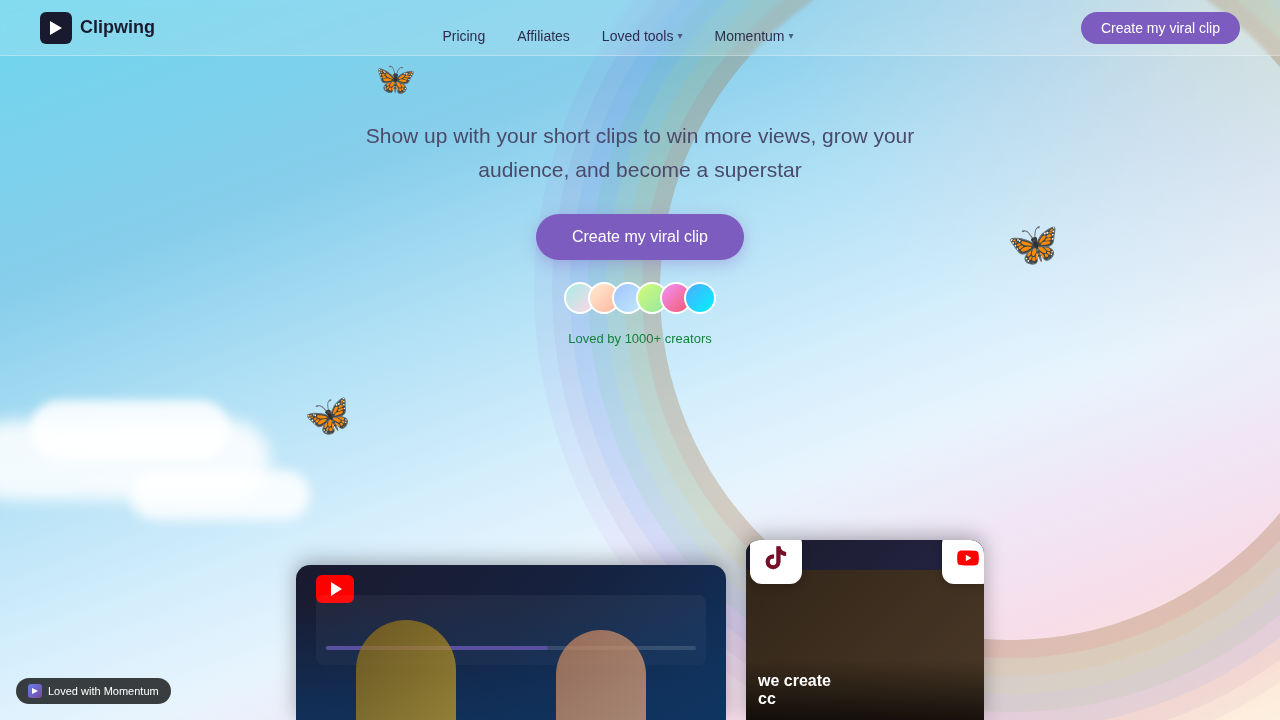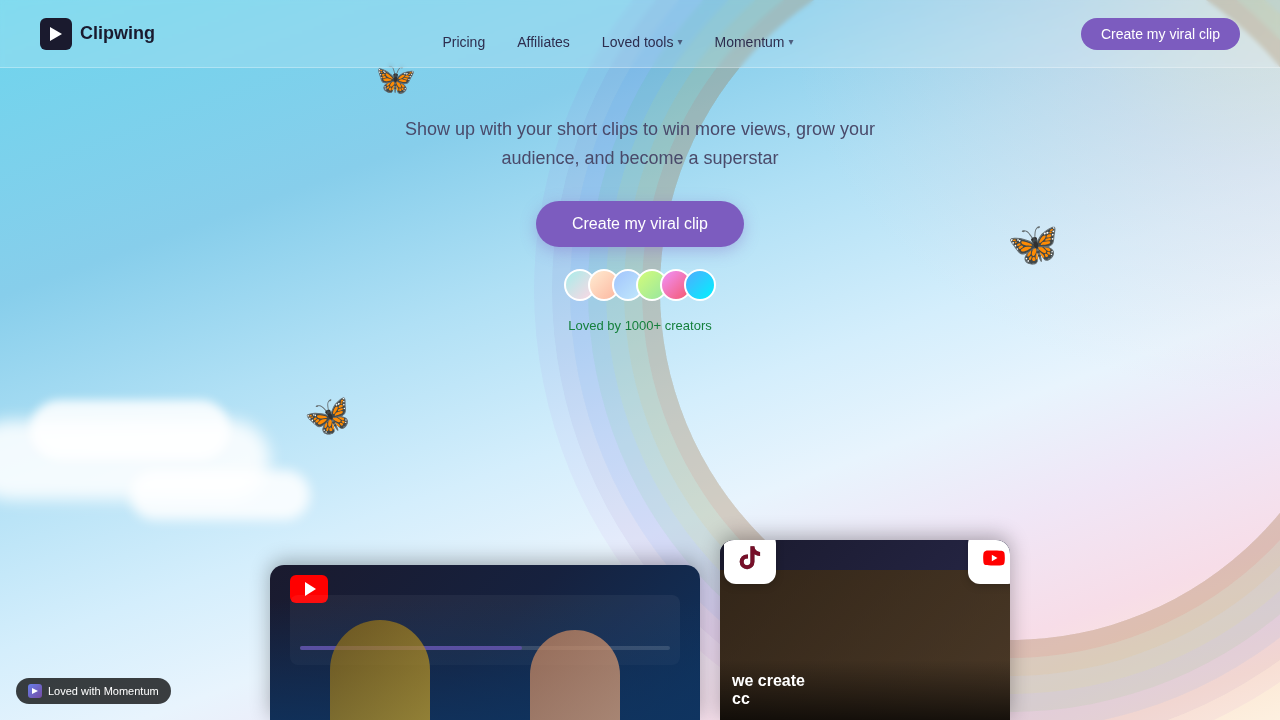--- a/index.html
+++ b/index.html
@@ -59,21 +59,21 @@
     .cloud-3 { width: 180px; height: 50px; bottom: 40px; left: 180px; filter: blur(6px); }
 
     
     nav {
       position: relative;
       z-index: 100;
       display: flex;
       align-items: center;
       justify-content: space-between;
       padding: 0 40px;
-      height: 68px;
+      height: 56px;
       background: rgba(255,255,255,0.15);
       backdrop-filter: blur(2px);
       border-bottom: 1px solid rgba(255,255,255,0.3);
     }
     .nav-logo {
       display: flex;
       align-items: center;
       gap: 8px;
       text-decoration: none;
       cursor: pointer;
@@ -135,23 +135,23 @@
     .hero-title {
       font-size: 72px;
       font-weight: 900;
       color: #1e1b4b;
       line-height: 1.05;
       text-transform: uppercase;
       letter-spacing: -1px;
       text-shadow: 0 2px 4px rgba(0,0,0,0.05);
     }
     .hero-subtitle {
-      font-size: 18px;
+      font-size: 21px;
       color: #4a4a6a;
-      margin-top: 2px;
+      margin-top: 18px;
       line-height: 1.6;
     }
     .hero-btn {
       display: inline-block;
       margin-top: 28px;
       background: #7c5cbf;
       color: white;
       border: none;
       border-radius: 30px;
       padding: 14px 36px;
@@ -308,21 +308,21 @@
       width: 90px;
       height: 90px;
       background: linear-gradient(135deg, #c9855c, #e8a87c);
       border-radius: 50% 50% 0 0;
       opacity: 0.7;
     }
 
     
     .video-card-right {
       position: relative;
-      width: 290px;
+      width: 238px;
       height: 180px;
       border-radius: 14px 14px 0 0;
       overflow: hidden;
       background: linear-gradient(135deg, #1a1a2e, #2d2d5e);
       box-shadow: 0 -4px 20px rgba(0,0,0,0.3);
     }
     .tiktok-badge {
       position: absolute;
       top: -8px;
       left: 4px;

